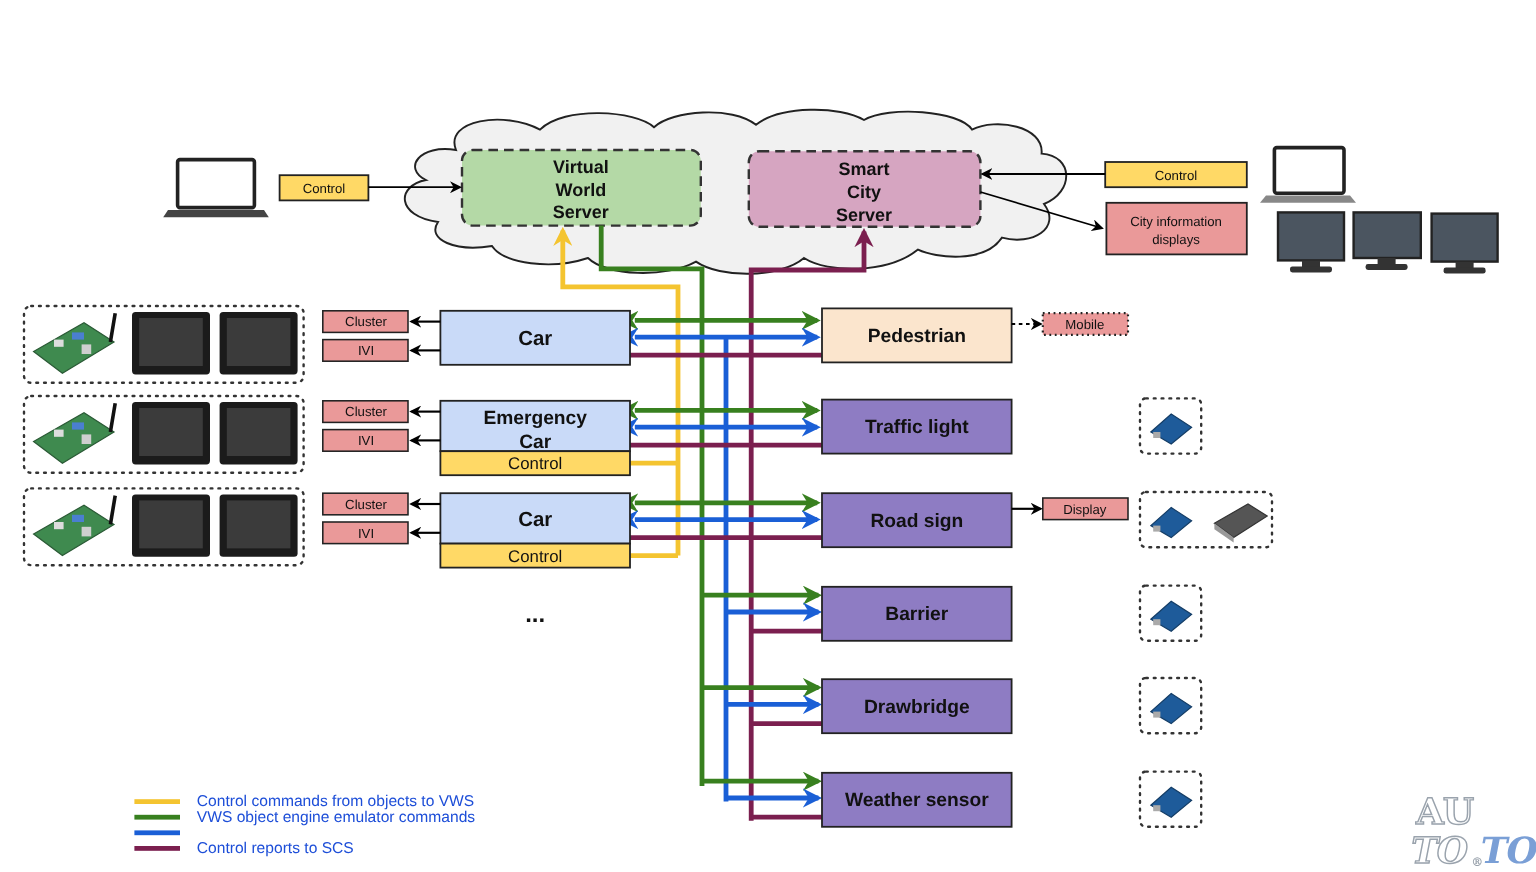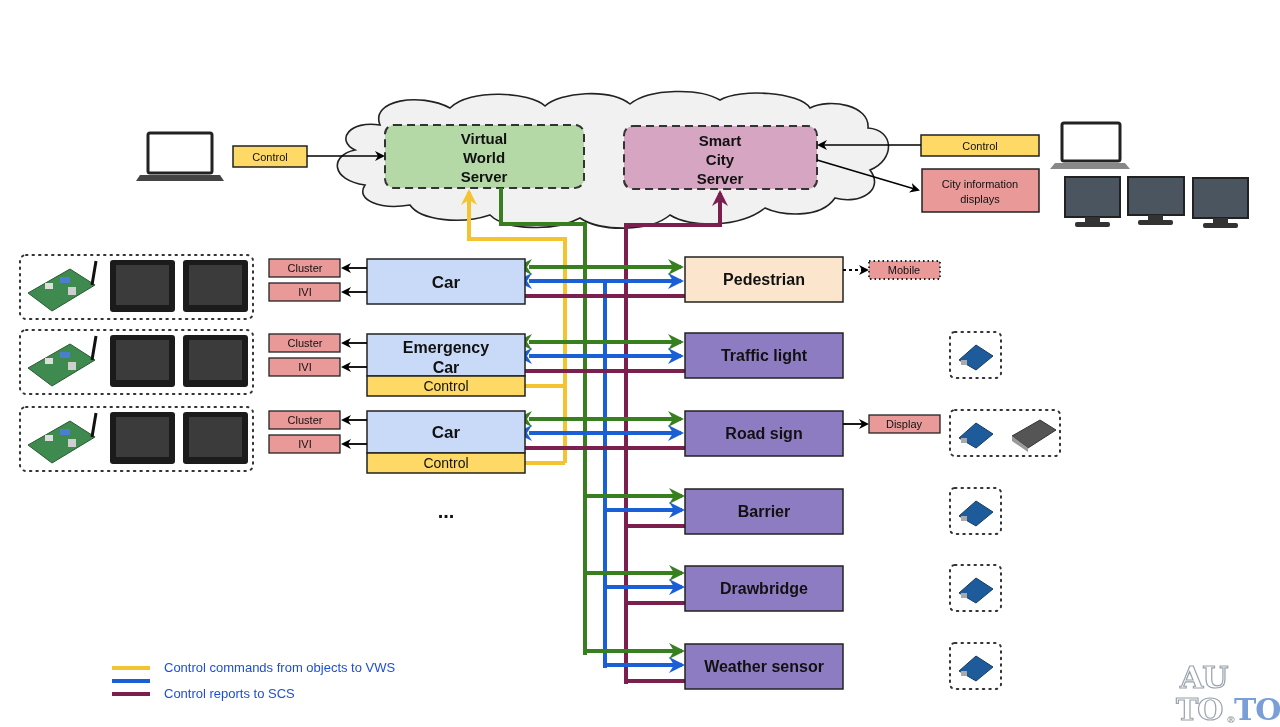--- a/index.html
+++ b/index.html
@@ -7,21 +7,21 @@
   svg { position:absolute; left:0; top:0; }
   .lbl { font-family:"Liberation Sans", sans-serif; fill:#111; }
   .bold { font-weight:bold; }
   .legend { position:absolute; left:112px; top:638px; font-family:"Liberation Sans", sans-serif; font-size:13px; color:#1d4ed8; line-height:13px;margin-top:23px; }
   .legend-row { display:flex; align-items:center; height:13px; }
   .legend-swatch { width:38px; height:4px; margin-right:14px; }
   .watermark { position:absolute; left:1172px; top:661px; width:108px; height:103px; font-family:"DejaVu Serif", serif; font-weight:bold; }
   .wm-line { position:absolute; font-size:30px; line-height:30px; letter-spacing:-1px; }
   .wm-outline { color:#fff; -webkit-text-stroke:1.2px #9aa3ad; font-style:normal; }
   .wm-blue { color:#7a9fd6; }
-  .wm-italic { }
+  .wm-italic { font-style:italic; }
 </style>
 </head>
 <body>
 
 <svg width="1280" height="727" viewBox="0 0 1280 727" id="dg">
   <defs>
     <marker id="arrBlack" markerWidth="10" markerHeight="10" refX="8" refY="5" orient="auto" markerUnits="userSpaceOnUse">
       <path d="M0,0 L10,5 L0,10 L3,5 z" fill="#000"></path>
     </marker>
   <marker id="arr-control" markerWidth="16" markerHeight="16" refX="13" refY="8" orient="auto" markerUnits="userSpaceOnUse">
@@ -312,20 +312,24 @@
 
   <text class="lbl bold" font-size="20" text-anchor="middle" x="446" y="518">...</text>
 </svg>
 
 <div class="legend">
   <div class="legend-row">
       <span class="legend-swatch" style="background:#f4c430"></span>
       <span>Control commands from objects to VWS</span>
     </div>
   <div class="legend-row">
+      <span class="legend-swatch" style="background:#38801f"></span>
+      <span>VWS object engine emulator commands</span>
+    </div>
+  <div class="legend-row">
       <span class="legend-swatch" style="background:#1a5fd6"></span>
     </div>
   <div class="legend-row">
       <span class="legend-swatch" style="background:#7b1f4f"></span>
       <span>Control reports to SCS</span>
     </div>
 </div>
 
 <div class="watermark">
   <span class="wm-line wm-outline" style="left:8px;top:2px;">AU</span>

